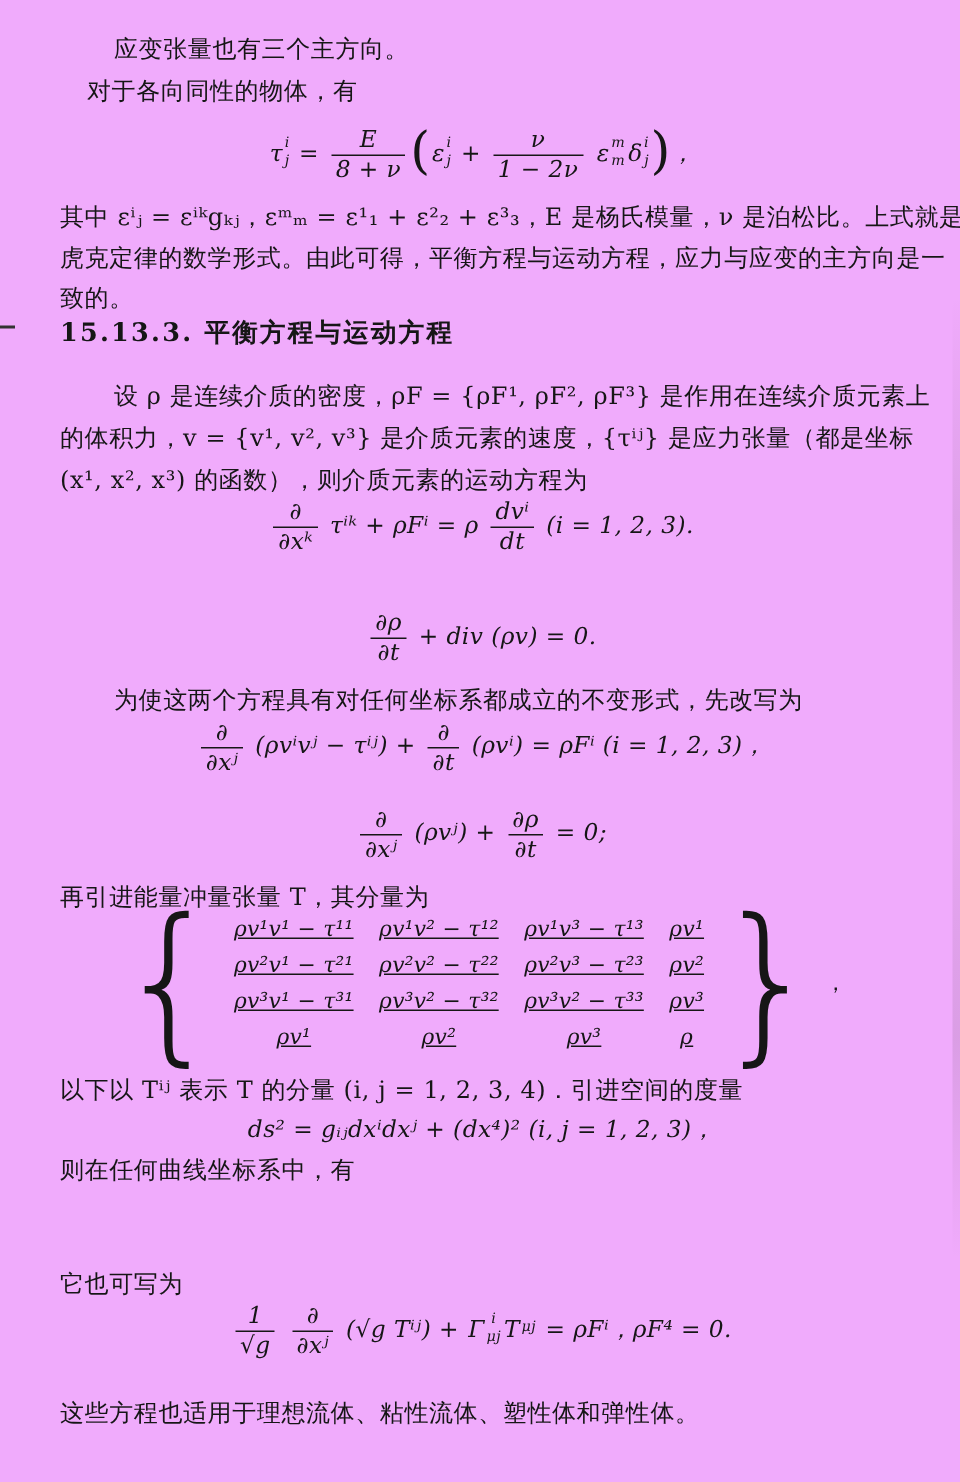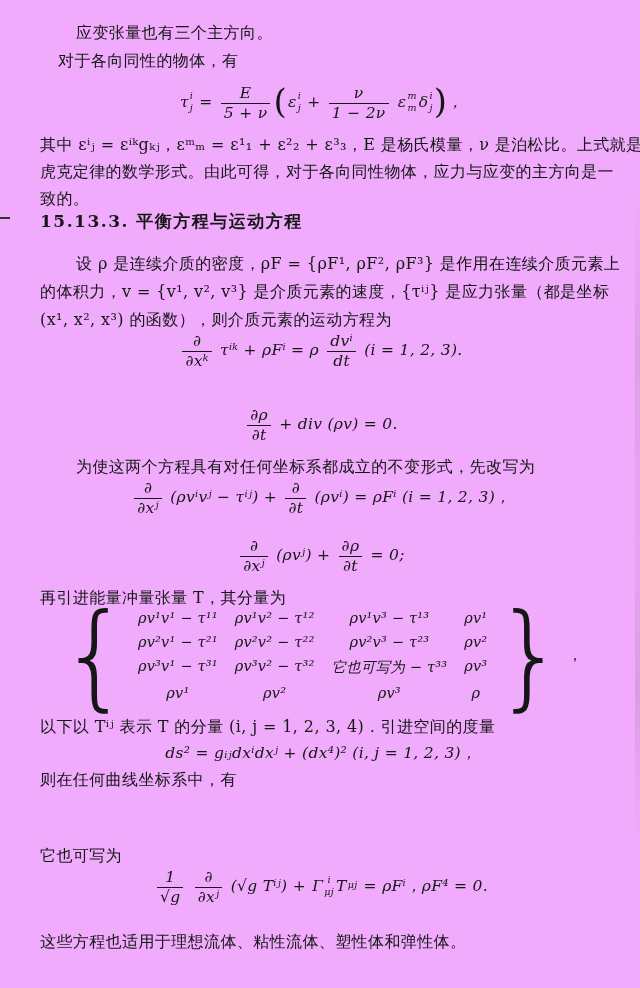--- a/index.html
+++ b/index.html
@@ -39,21 +39,21 @@
     position:absolute;left:40px;width:562px;top:604px;
     display:flex;justify-content:center;align-items:center;
     font-size:14.5px;font-style:italic;letter-spacing:.2px;
   }
   .brace{
     font-family:"DejaVu Sans",sans-serif;font-style:normal;font-weight:200;
     font-size:112px;line-height:.92;transform:scaleY(1.02);
   }
   .mgrid{
     display:grid;grid-template-columns:repeat(4,auto);
-    column-gap:17px;row-gap:8px;margin:0 7px;text-align:center;
+    column-gap:17px;row-gap:8px;margin:0 7px;text-align:center;text-decoration:underline;
   }
   .mcell{white-space:nowrap;}
   .matrix-comma{font-style:normal;align-self:center;margin-left:2px;}
   .footer{
     position:absolute;left:455px;top:990px;width:160px;
     font-size:12px;letter-spacing:2px;white-space:nowrap;
   }
   .artifact-dash{
     position:absolute;left:0;top:217px;width:10px;height:2px;background:#333;
   }
@@ -73,21 +73,21 @@
   <div class="line indent1" style="top:50px">对于各向同性的物体，有</div>
 
   <div class="fx" style="top:84px"><span class="ss">
         <span>τ</span>
         <span class="sscol">
           <span class="ssup">i</span>
           <span class="ssub">j</span>
         </span>
       </span> = <span class="frac">
         <span class="num">E</span>
-        <span class="den">5 + ν</span>
+        <span class="den">8 + ν</span>
       </span><span class="bigp">(</span><span class="ss">
         <span>ε</span>
         <span class="sscol">
           <span class="ssup">i</span>
           <span class="ssub">j</span>
         </span>
       </span> + <span class="frac">
         <span class="num">ν</span>
         <span class="den">1 − 2ν</span>
       </span> <span class="ss">
@@ -98,21 +98,21 @@
         </span>
       </span><span class="ss">
         <span>δ</span>
         <span class="sscol">
           <span class="ssup">i</span>
           <span class="ssub">j</span>
         </span>
       </span><span class="bigp">)</span>，</div>
 
   <div class="line" style="top:134px">其中 εⁱⱼ = εⁱᵏgₖⱼ，εᵐₘ = ε¹₁ + ε²₂ + ε³₃，E 是杨氏模量，ν 是泊松比。上式就是</div>
-  <div class="line" style="top:161px">虎克定律的数学形式。由此可得，对于各向同性物体，应力与应变的主方向是一</div>
+  <div class="line" style="top:161px">虎克定律的数学形式。由此可得，平衡方程与运动方程，应力与应变的主方向是一</div>
   <div class="line" style="top:188px">致的。</div>
 
   <div class="heading" style="top:210px">15.13.3. 平衡方程与运动方程</div>
 
   <div class="line indent2" style="top:253px">设 ρ 是连续介质的密度，ρF = {ρF¹, ρF², ρF³} 是作用在连续介质元素上</div>
   <div class="line" style="top:281px">的体积力，v = {v¹, v², v³} 是介质元素的速度，{τⁱʲ} 是应力张量（都是坐标</div>
   <div class="line" style="top:309px">(x¹, x², x³) 的函数），则介质元素的运动方程为</div>
 
   <div class="fx" style="top:332px"><span class="frac">
         <span class="num">∂</span>
@@ -153,21 +153,21 @@
         <span class="mcell">ρv¹v¹ − τ¹¹</span>
         <span class="mcell">ρv¹v² − τ¹²</span>
         <span class="mcell">ρv¹v³ − τ¹³</span>
         <span class="mcell">ρv¹</span>
         <span class="mcell">ρv²v¹ − τ²¹</span>
         <span class="mcell">ρv²v² − τ²²</span>
         <span class="mcell">ρv²v³ − τ²³</span>
         <span class="mcell">ρv²</span>
         <span class="mcell">ρv³v¹ − τ³¹</span>
         <span class="mcell">ρv³v² − τ³²</span>
-        <span class="mcell">它也可写为 − τ³³</span>
+        <span class="mcell">ρv³v² − τ³³</span>
         <span class="mcell">ρv³</span>
         <span class="mcell">ρv¹</span>
         <span class="mcell">ρv²</span>
         <span class="mcell">ρv³</span>
         <span class="mcell">ρ</span>
       </span>
     <span class="brace">}</span>
     <span class="matrix-comma">，</span>
   </div>
 

